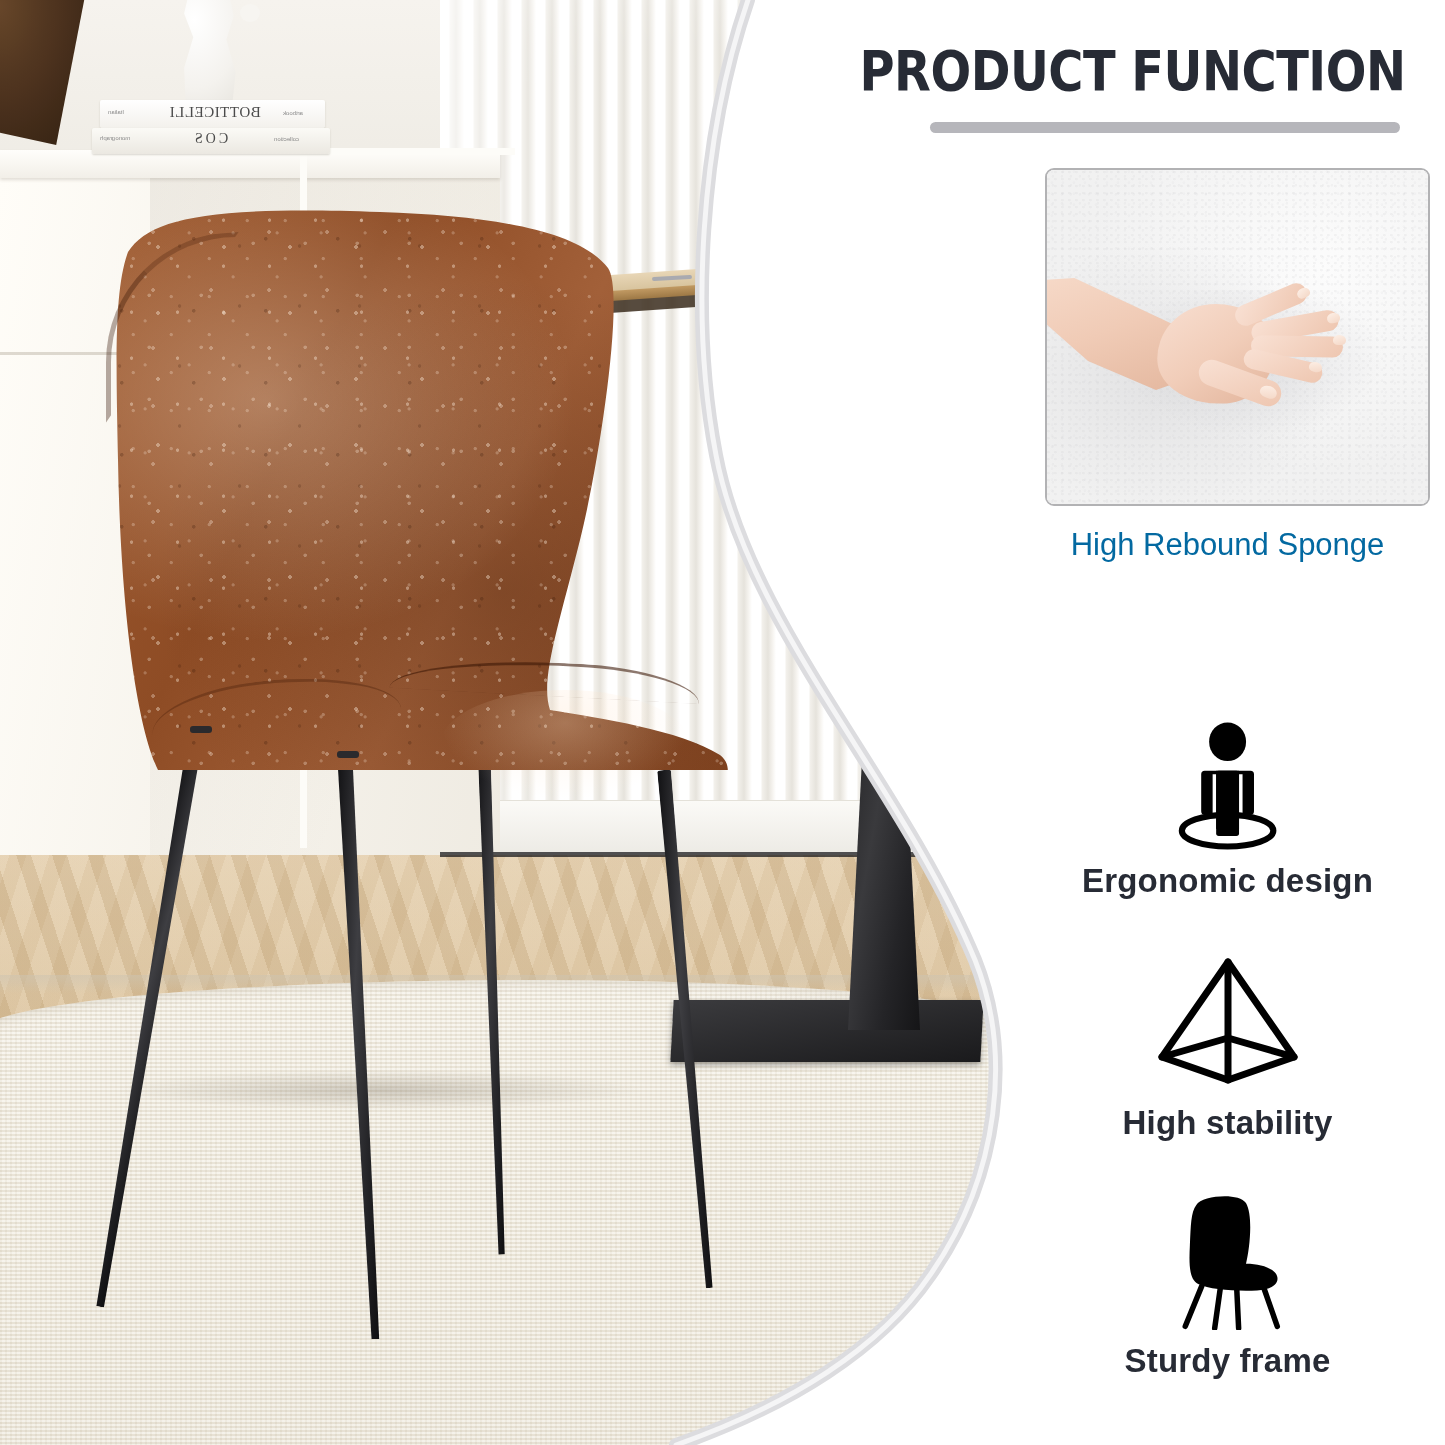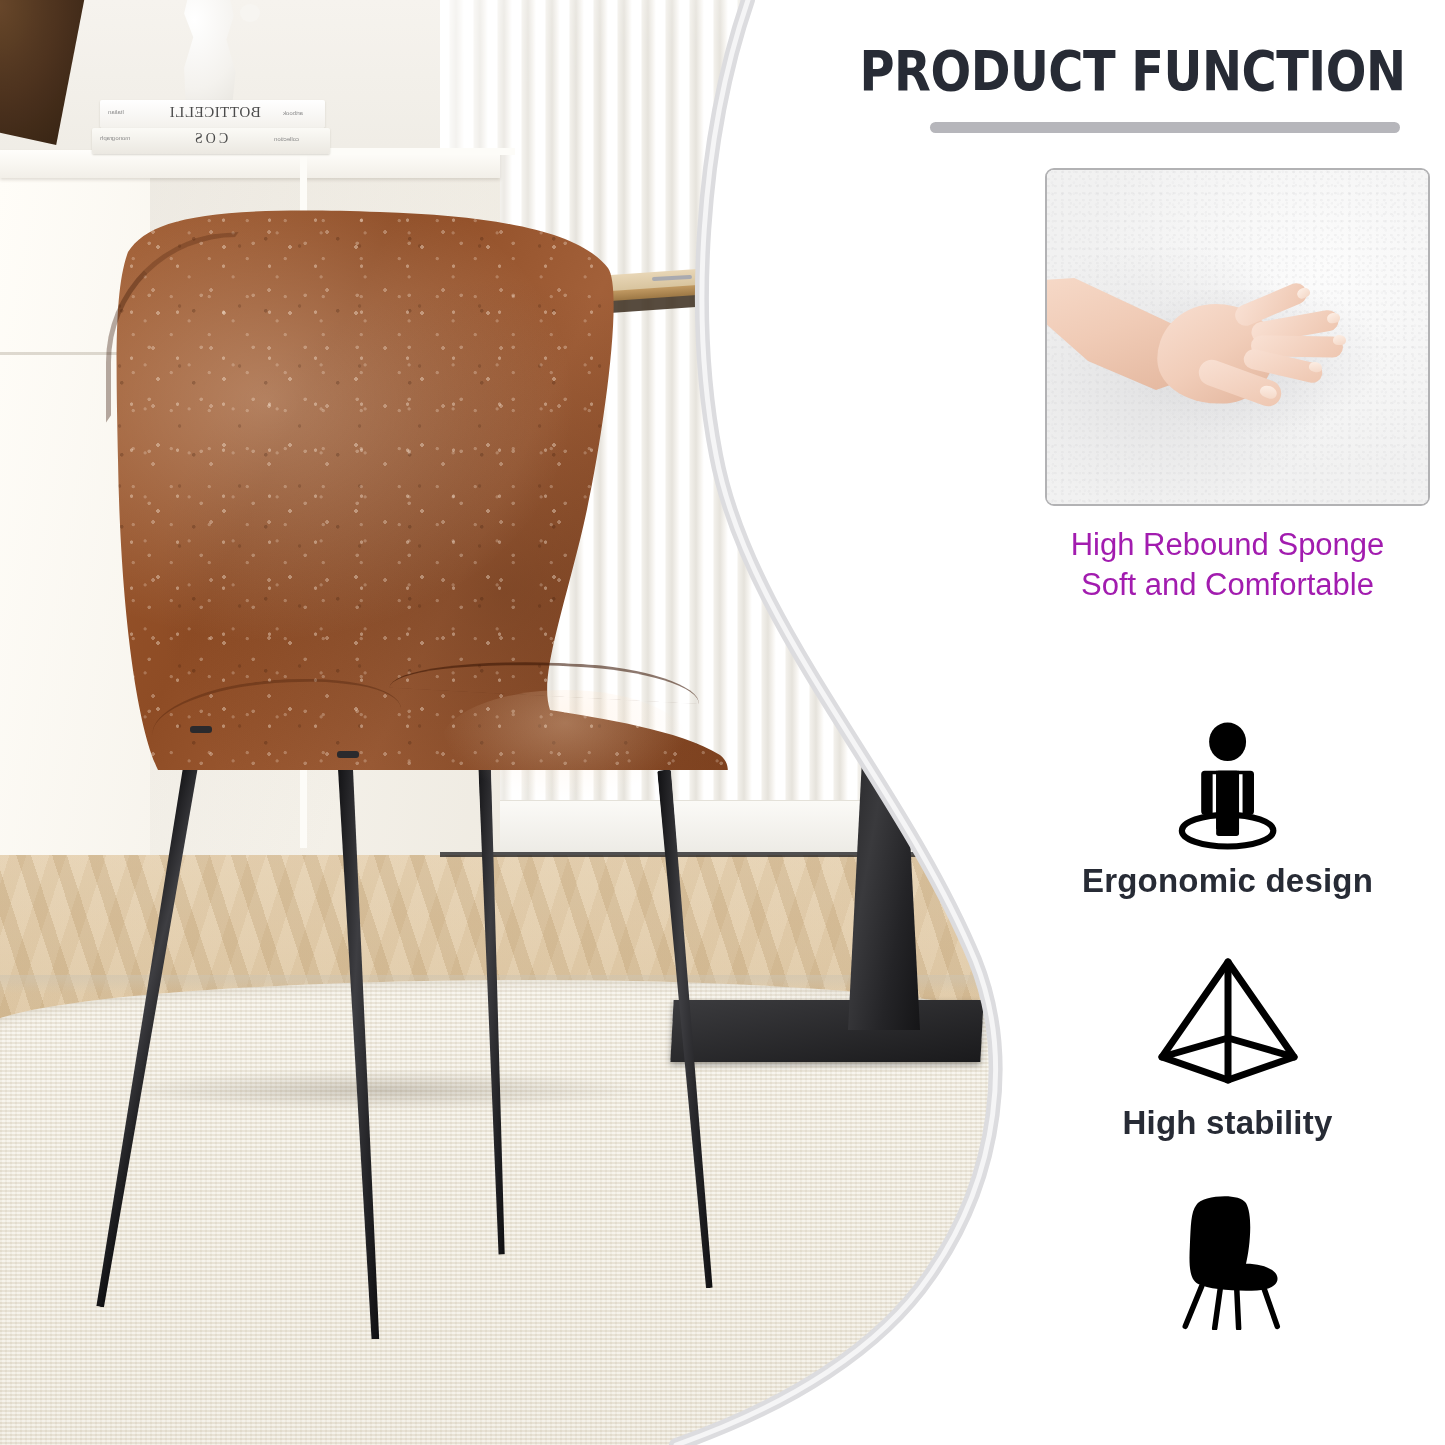--- a/index.html
+++ b/index.html
@@ -350,21 +350,21 @@
            border-radius:16px; }
   .n1 { left:260px; top:10px; transform:rotate(-23deg); }
   .n2 { left:290px; top:35px; transform:rotate(-10deg); }
   .n3 { left:296px; top:57px; transform:rotate(1deg); }
   .n4 { left:272px; top:84px; transform:rotate(13deg); }
   .nt { left:223px; top:108px; width:17px; height:12px; transform:rotate(20deg); }
 
   #sponge-caption {
     position:absolute; left:0px; top:525px; width:435px;
     text-align:center;
-    font-size:31px; line-height:40px; color:#a21caf;
+    font-size:31px; line-height:40px; color:#0369a1;
   }
 
   
   .feature { position:absolute; left:0; width:435px; text-align:center; }
   #feature-0 { top:718px; }
   #feature-1 { top:952px; }
   #feature-2 { top:1192px; }
 
   .feature-icon {
     display:block; margin:0 auto 12px auto; height:132px;
@@ -470,21 +470,20 @@
         <div class="nail n1"></div>
         <div class="nail n2"></div>
         <div class="nail n3"></div>
         <div class="nail n4"></div>
         <div class="nail nt"></div>
       </div>
     </div>
 
     <div id="sponge-caption">
       <div>High Rebound Sponge</div>
-      <div>Soft and Comfortable</div>
     </div>
 
     <div class="feature" id="feature-0">
       <svg class="feature-icon" viewBox="0 0 140 150">
         <ellipse cx="70" cy="27" rx="21" ry="22" fill="#000"></ellipse>
         <path d="M 44,60 h 52 a 4,4 0 0 1 4,4 v 42 a 4,4 0 0 1 -4,4 h -9 v -46 h -34 v 46 h -9 a 4,4 0 0 1 -4,-4 v -42 a 4,4 0 0 1 4,-4 z" fill="#000"></path>
         <rect x="57" y="60" width="26" height="74" rx="3" fill="#000"></rect>
         <ellipse cx="70" cy="128" rx="52" ry="18" fill="none" stroke="#000" stroke-width="7"></ellipse>
         <rect x="57" y="60" width="26" height="66" fill="#000"></rect>
       </svg>
@@ -509,16 +508,17 @@
 
         <path d="M 46,14 C 52,4 92,0 100,12 C 108,26 104,62 100,78 C 118,78 132,84 134,92 C 136,101 126,106 112,107 C 88,108 60,106 48,100 C 38,95 38,78 39,58 C 40,36 40,22 46,14 Z" fill="#000"></path>
 
         <g stroke="#000" stroke-width="6" stroke-linecap="round">
           <line x1="52" y1="102" x2="34" y2="146"></line>
           <line x1="72" y1="105" x2="66" y2="148"></line>
           <line x1="90" y1="106" x2="92" y2="148"></line>
           <line x1="120" y1="106" x2="134" y2="146"></line>
         </g>
       </svg>
+      <div class="feature-label">Sturdy frame</div>
     </div>
 
   </div>
 </div>
 
 </body></html>

